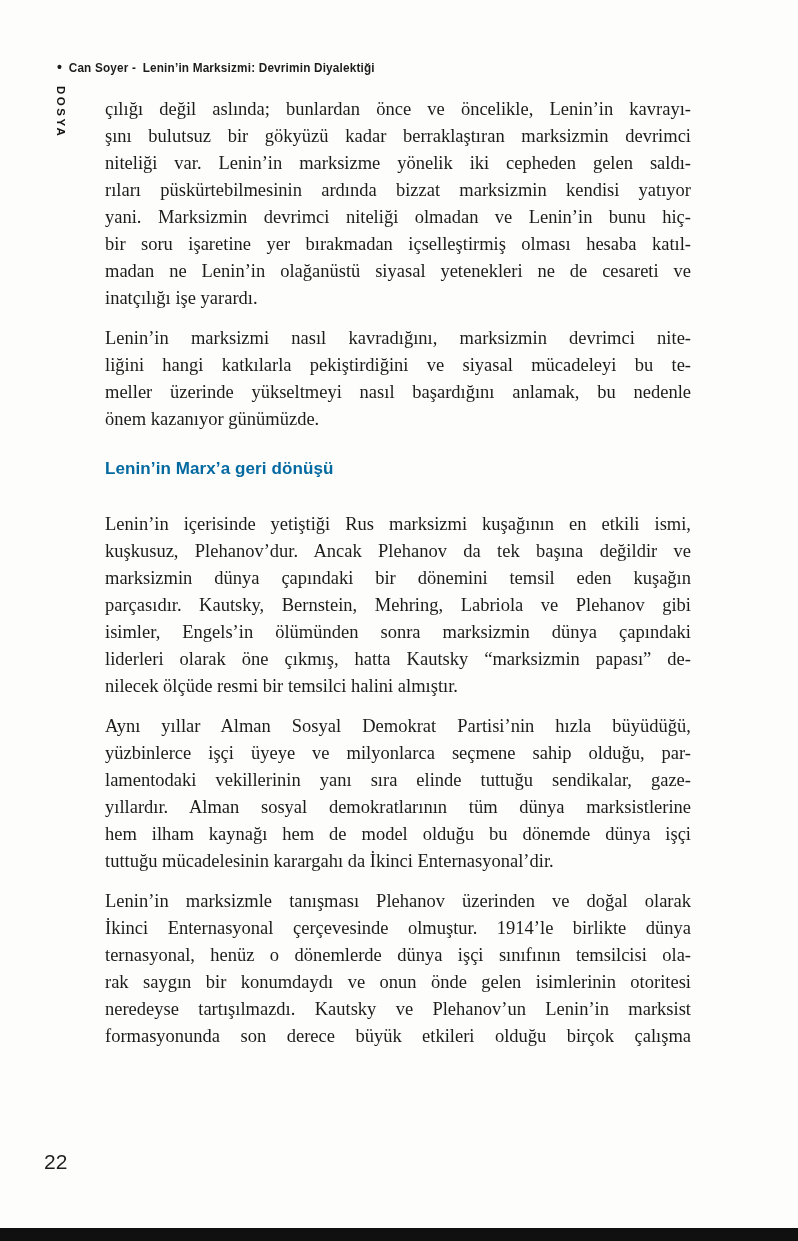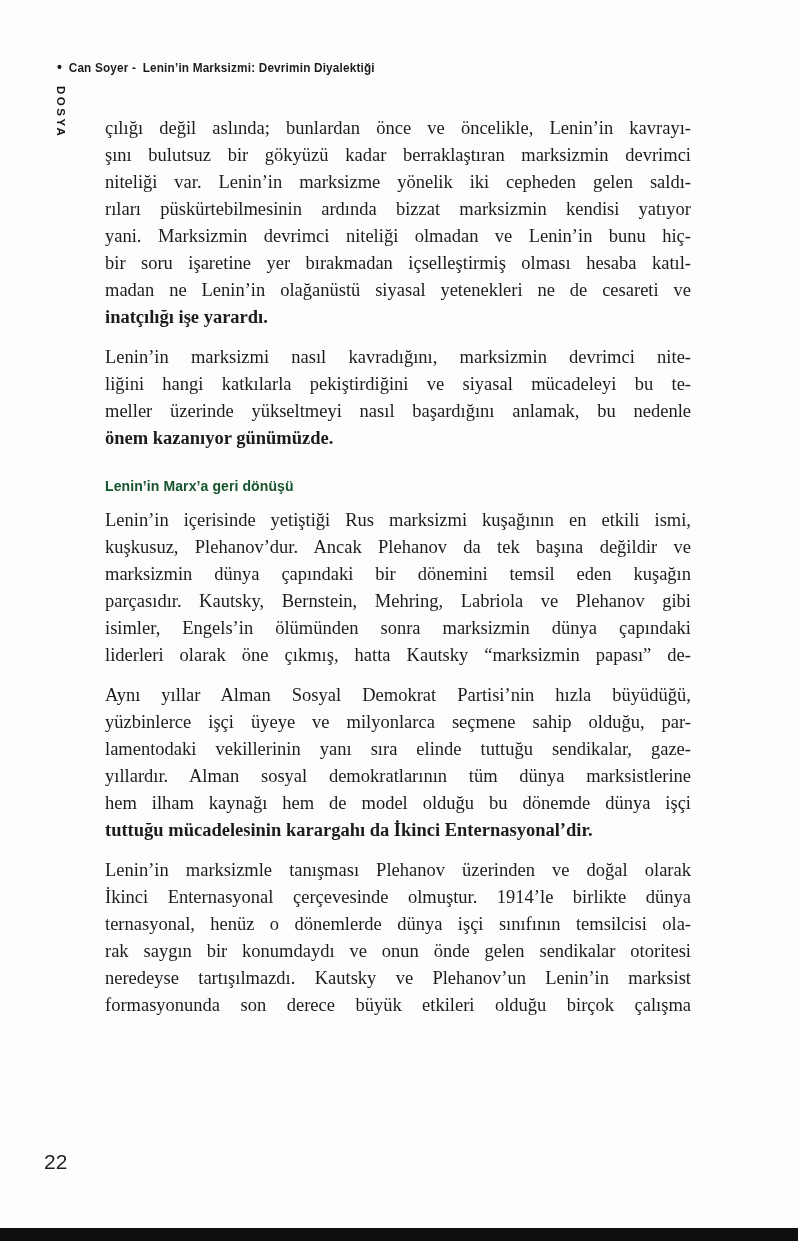--- a/index.html
+++ b/index.html
@@ -39,43 +39,42 @@
     writing-mode: vertical-rl;
     font-family: "Liberation Sans", sans-serif;
     font-weight: 700;
     font-size: 11.5px;
     letter-spacing: 2.5px;
     color: #141414;
   }
   .text-column {
     position: absolute;
     left: 105px;
-    top: 115px;
+    top: 96px;
     width: 586px;
   }
   .paragraph {
     margin-bottom: 13px;
     font-size: 18.5px;
     line-height: 27px;
   }
   .pline {
     text-align: justify;
     text-align-last: justify;
   }
   .pline.last {
     text-align-last: left;
-    font-weight: bold;
   }
   .section-heading {
     font-family: "Liberation Sans", sans-serif;
     font-weight: 600;
-    font-size: 14px;
+    font-size: 17px;
     letter-spacing: 0.1px;
-    color: #14532d;
-    margin: 26px 0 13px 0;
+    color: #0369a1;
+    margin: 26px 0 32px 0;
   }
   .page-number {
     position: absolute;
     left: 44px;
     top: 1150px;
     font-family: "Liberation Sans", sans-serif;
     font-size: 21px;
     color: #1f1f1f;
     text-align: center;
   }
@@ -119,34 +118,35 @@
         <div class="pline last">önem kazanıyor günümüzde.</div>
       </div>
       <h2 class="section-heading">Lenin’in Marx’a geri dönüşü</h2>
       <div class="paragraph">
         <div class="pline">Lenin’in içerisinde yetiştiği Rus marksizmi kuşağının en etkili ismi,</div>
         <div class="pline">kuşkusuz, Plehanov’dur. Ancak Plehanov da tek başına değildir ve</div>
         <div class="pline">marksizmin dünya çapındaki bir dönemini temsil eden kuşağın</div>
         <div class="pline">parçasıdır. Kautsky, Bernstein, Mehring, Labriola ve Plehanov gibi</div>
         <div class="pline">isimler, Engels’in ölümünden sonra marksizmin dünya çapındaki</div>
         <div class="pline">liderleri olarak öne çıkmış, hatta Kautsky “marksizmin papası” de-</div>
+        <div class="pline last">nilecek ölçüde resmi bir temsilci halini almıştır.</div>
       </div>
       <div class="paragraph">
         <div class="pline">Aynı yıllar Alman Sosyal Demokrat Partisi’nin hızla büyüdüğü,</div>
         <div class="pline">yüzbinlerce işçi üyeye ve milyonlarca seçmene sahip olduğu, par-</div>
         <div class="pline">lamentodaki vekillerinin yanı sıra elinde tuttuğu sendikalar, gaze-</div>
         <div class="pline">yıllardır. Alman sosyal demokratlarının tüm dünya marksistlerine</div>
         <div class="pline">hem ilham kaynağı hem de model olduğu bu dönemde dünya işçi</div>
         <div class="pline last">tuttuğu mücadelesinin karargahı da İkinci Enternasyonal’dir.</div>
       </div>
       <div class="paragraph">
         <div class="pline">Lenin’in marksizmle tanışması Plehanov üzerinden ve doğal olarak</div>
         <div class="pline">İkinci Enternasyonal çerçevesinde olmuştur. 1914’le birlikte dünya</div>
         <div class="pline">ternasyonal, henüz o dönemlerde dünya işçi sınıfının temsilcisi ola-</div>
-        <div class="pline">rak saygın bir konumdaydı ve onun önde gelen sendikalar otoritesi</div>
+        <div class="pline">rak saygın bir konumdaydı ve onun önde gelen isimlerinin otoritesi</div>
         <div class="pline">neredeyse tartışılmazdı. Kautsky ve Plehanov’un Lenin’in marksist</div>
         <div class="pline">formasyonunda son derece büyük etkileri olduğu birçok çalışma</div>
       </div>
     </main>
 
   <div class="page-number">22</div>
 
   <div class="bottom-bar"></div>
 
 </div>

